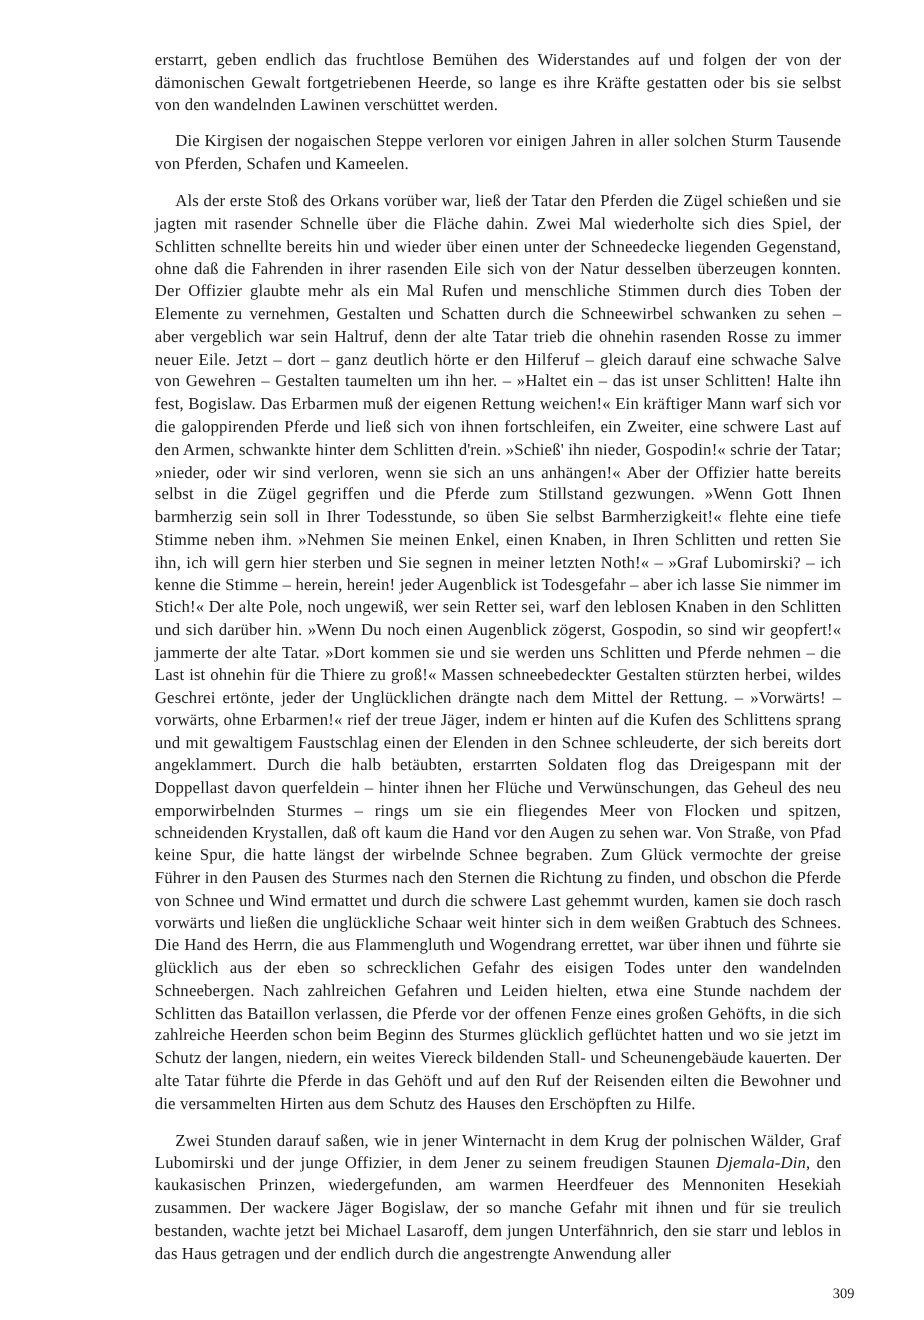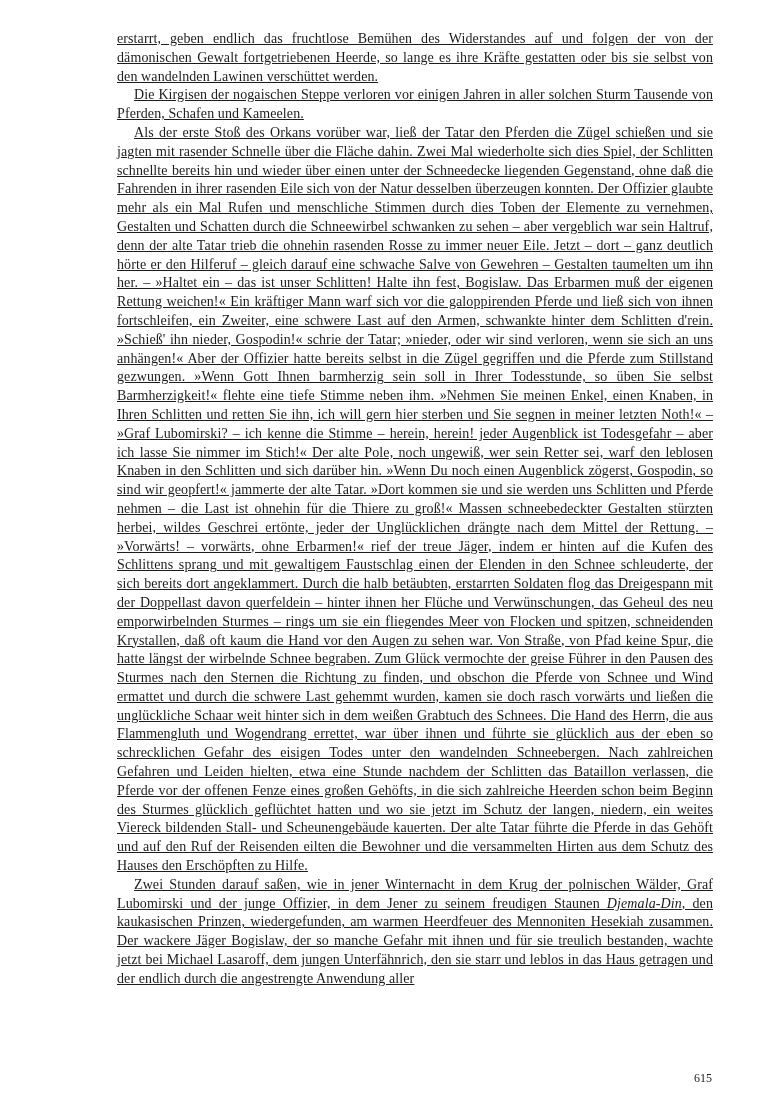--- a/index.html
+++ b/index.html
@@ -24,24 +24,23 @@
     position: absolute;
     left: 117px;
     top: 30px;
     width: 596px;
     font-size: 14px;
     line-height: 18.8px;
     text-align: justify;
     letter-spacing: 0.1px;
   }
   .para {
-    margin: 0;
+    margin: 12px;
     padding: 0;
     text-indent: 0;
-    text-decoration: underline;
   }
   .para.indent {
     text-indent: 17px;
   }
   .italic {
     font-style: italic;
   }
   .page-number {
     position: absolute;
     right: 58px;
@@ -53,14 +52,14 @@
 </head>
 <body>
 
 <div class="page">
   <div class="text-block">
       <p class="para"><span>erstarrt, geben endlich das fruchtlose Bemühen des Widerstandes auf und folgen der von der dämonischen Gewalt fortgetriebenen Heerde, so lange es ihre Kräfte gestatten oder bis sie selbst von den wandelnden Lawinen verschüttet werden.</span></p>
       <p class="para indent"><span>Die Kirgisen der nogaischen Steppe verloren vor einigen Jahren in aller solchen Sturm Tausende von Pferden, Schafen und Kameelen.</span></p>
       <p class="para indent"><span>Als der erste Stoß des Orkans vorüber war, ließ der Tatar den Pferden die Zügel schießen und sie jagten mit rasender Schnelle über die Fläche dahin. Zwei Mal wiederholte sich dies Spiel, der Schlitten schnellte bereits hin und wieder über einen unter der Schneedecke liegenden Gegenstand, ohne daß die Fahrenden in ihrer rasenden Eile sich von der Natur desselben überzeugen konnten. Der Offizier glaubte mehr als ein Mal Rufen und menschliche Stimmen durch dies Toben der Elemente zu vernehmen, Gestalten und Schatten durch die Schneewirbel schwanken zu sehen – aber vergeblich war sein Haltruf, denn der alte Tatar trieb die ohnehin rasenden Rosse zu immer neuer Eile. Jetzt – dort – ganz deutlich hörte er den Hilferuf – gleich darauf eine schwache Salve von Gewehren – Gestalten taumelten um ihn her. – »Haltet ein – das ist unser Schlitten! Halte ihn fest, Bogislaw. Das Erbarmen muß der eigenen Rettung weichen!« Ein kräftiger Mann warf sich vor die galoppirenden Pferde und ließ sich von ihnen fortschleifen, ein Zweiter, eine schwere Last auf den Armen, schwankte hinter dem Schlitten d'rein. »Schieß' ihn nieder, Gospodin!« schrie der Tatar; »nieder, oder wir sind verloren, wenn sie sich an uns anhängen!« Aber der Offizier hatte bereits selbst in die Zügel gegriffen und die Pferde zum Stillstand gezwungen. »Wenn Gott Ihnen barmherzig sein soll in Ihrer Todesstunde, so üben Sie selbst Barmherzigkeit!« flehte eine tiefe Stimme neben ihm. »Nehmen Sie meinen Enkel, einen Knaben, in Ihren Schlitten und retten Sie ihn, ich will gern hier sterben und Sie segnen in meiner letzten Noth!« – »Graf Lubomirski? – ich kenne die Stimme – herein, herein! jeder Augenblick ist Todesgefahr – aber ich lasse Sie nimmer im Stich!« Der alte Pole, noch ungewiß, wer sein Retter sei, warf den leblosen Knaben in den Schlitten und sich darüber hin. »Wenn Du noch einen Augenblick zögerst, Gospodin, so sind wir geopfert!« jammerte der alte Tatar. »Dort kommen sie und sie werden uns Schlitten und Pferde nehmen – die Last ist ohnehin für die Thiere zu groß!« Massen schneebedeckter Gestalten stürzten herbei, wildes Geschrei ertönte, jeder der Unglücklichen drängte nach dem Mittel der Rettung. – »Vorwärts! – vorwärts, ohne Erbarmen!« rief der treue Jäger, indem er hinten auf die Kufen des Schlittens sprang und mit gewaltigem Faustschlag einen der Elenden in den Schnee schleuderte, der sich bereits dort angeklammert. Durch die halb betäubten, erstarrten Soldaten flog das Dreigespann mit der Doppellast davon querfeldein – hinter ihnen her Flüche und Verwünschungen, das Geheul des neu emporwirbelnden Sturmes – rings um sie ein fliegendes Meer von Flocken und spitzen, schneidenden Krystallen, daß oft kaum die Hand vor den Augen zu sehen war. Von Straße, von Pfad keine Spur, die hatte längst der wirbelnde Schnee begraben. Zum Glück vermochte der greise Führer in den Pausen des Sturmes nach den Sternen die Richtung zu finden, und obschon die Pferde von Schnee und Wind ermattet und durch die schwere Last gehemmt wurden, kamen sie doch rasch vorwärts und ließen die unglückliche Schaar weit hinter sich in dem weißen Grabtuch des Schnees. Die Hand des Herrn, die aus Flammengluth und Wogendrang errettet, war über ihnen und führte sie glücklich aus der eben so schrecklichen Gefahr des eisigen Todes unter den wandelnden Schneebergen. Nach zahlreichen Gefahren und Leiden hielten, etwa eine Stunde nachdem der Schlitten das Bataillon verlassen, die Pferde vor der offenen Fenze eines großen Gehöfts, in die sich zahlreiche Heerden schon beim Beginn des Sturmes glücklich geflüchtet hatten und wo sie jetzt im Schutz der langen, niedern, ein weites Viereck bildenden Stall- und Scheunengebäude kauerten. Der alte Tatar führte die Pferde in das Gehöft und auf den Ruf der Reisenden eilten die Bewohner und die versammelten Hirten aus dem Schutz des Hauses den Erschöpften zu Hilfe.</span></p>
       <p class="para indent"><span>Zwei Stunden darauf saßen, wie in jener Winternacht in dem Krug der polnischen Wälder, Graf Lubomirski und der junge Offizier, in dem Jener zu seinem freudigen Staunen </span><span class="italic">Djemala-Din</span><span>, den kaukasischen Prinzen, wiedergefunden, am warmen Heerdfeuer des Mennoniten Hesekiah zusammen. Der wackere Jäger Bogislaw, der so manche Gefahr mit ihnen und für sie treulich bestanden, wachte jetzt bei Michael Lasaroff, dem jungen Unterfähnrich, den sie starr und leblos in das Haus getragen und der endlich durch die angestrengte Anwendung aller</span></p>
     </div>
-  <div class="page-number">615</div>
+  <div class="page-number">309</div>
 </div>
 
 </body></html>

